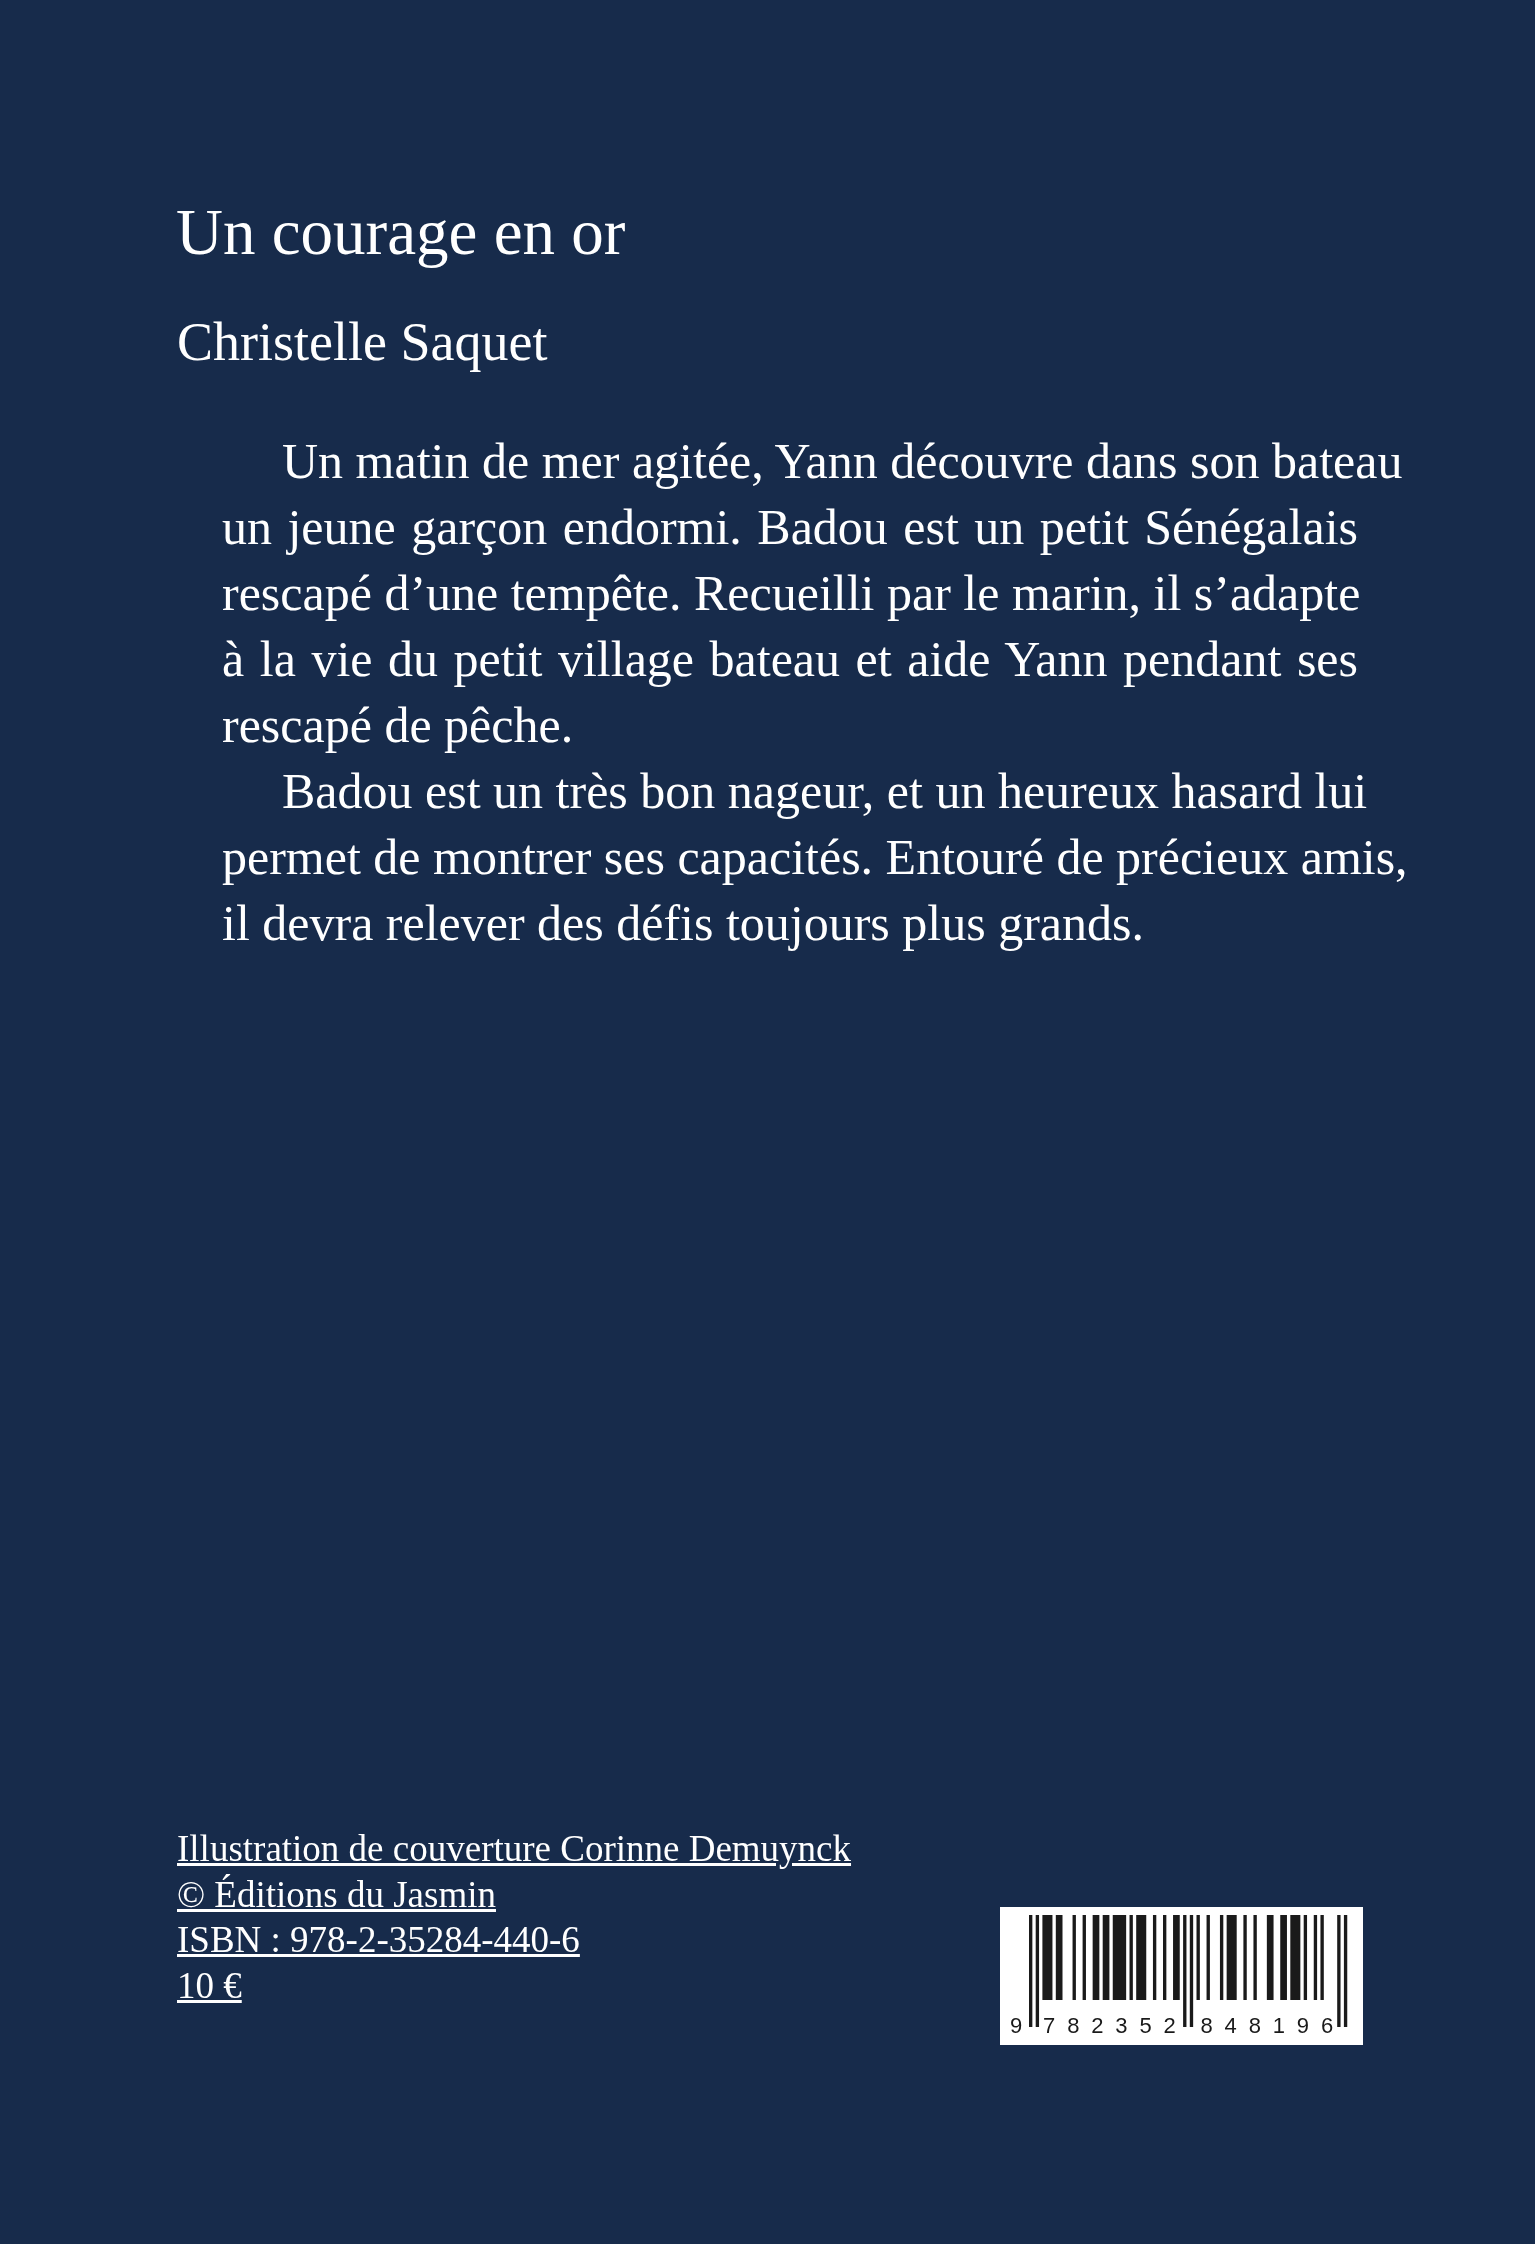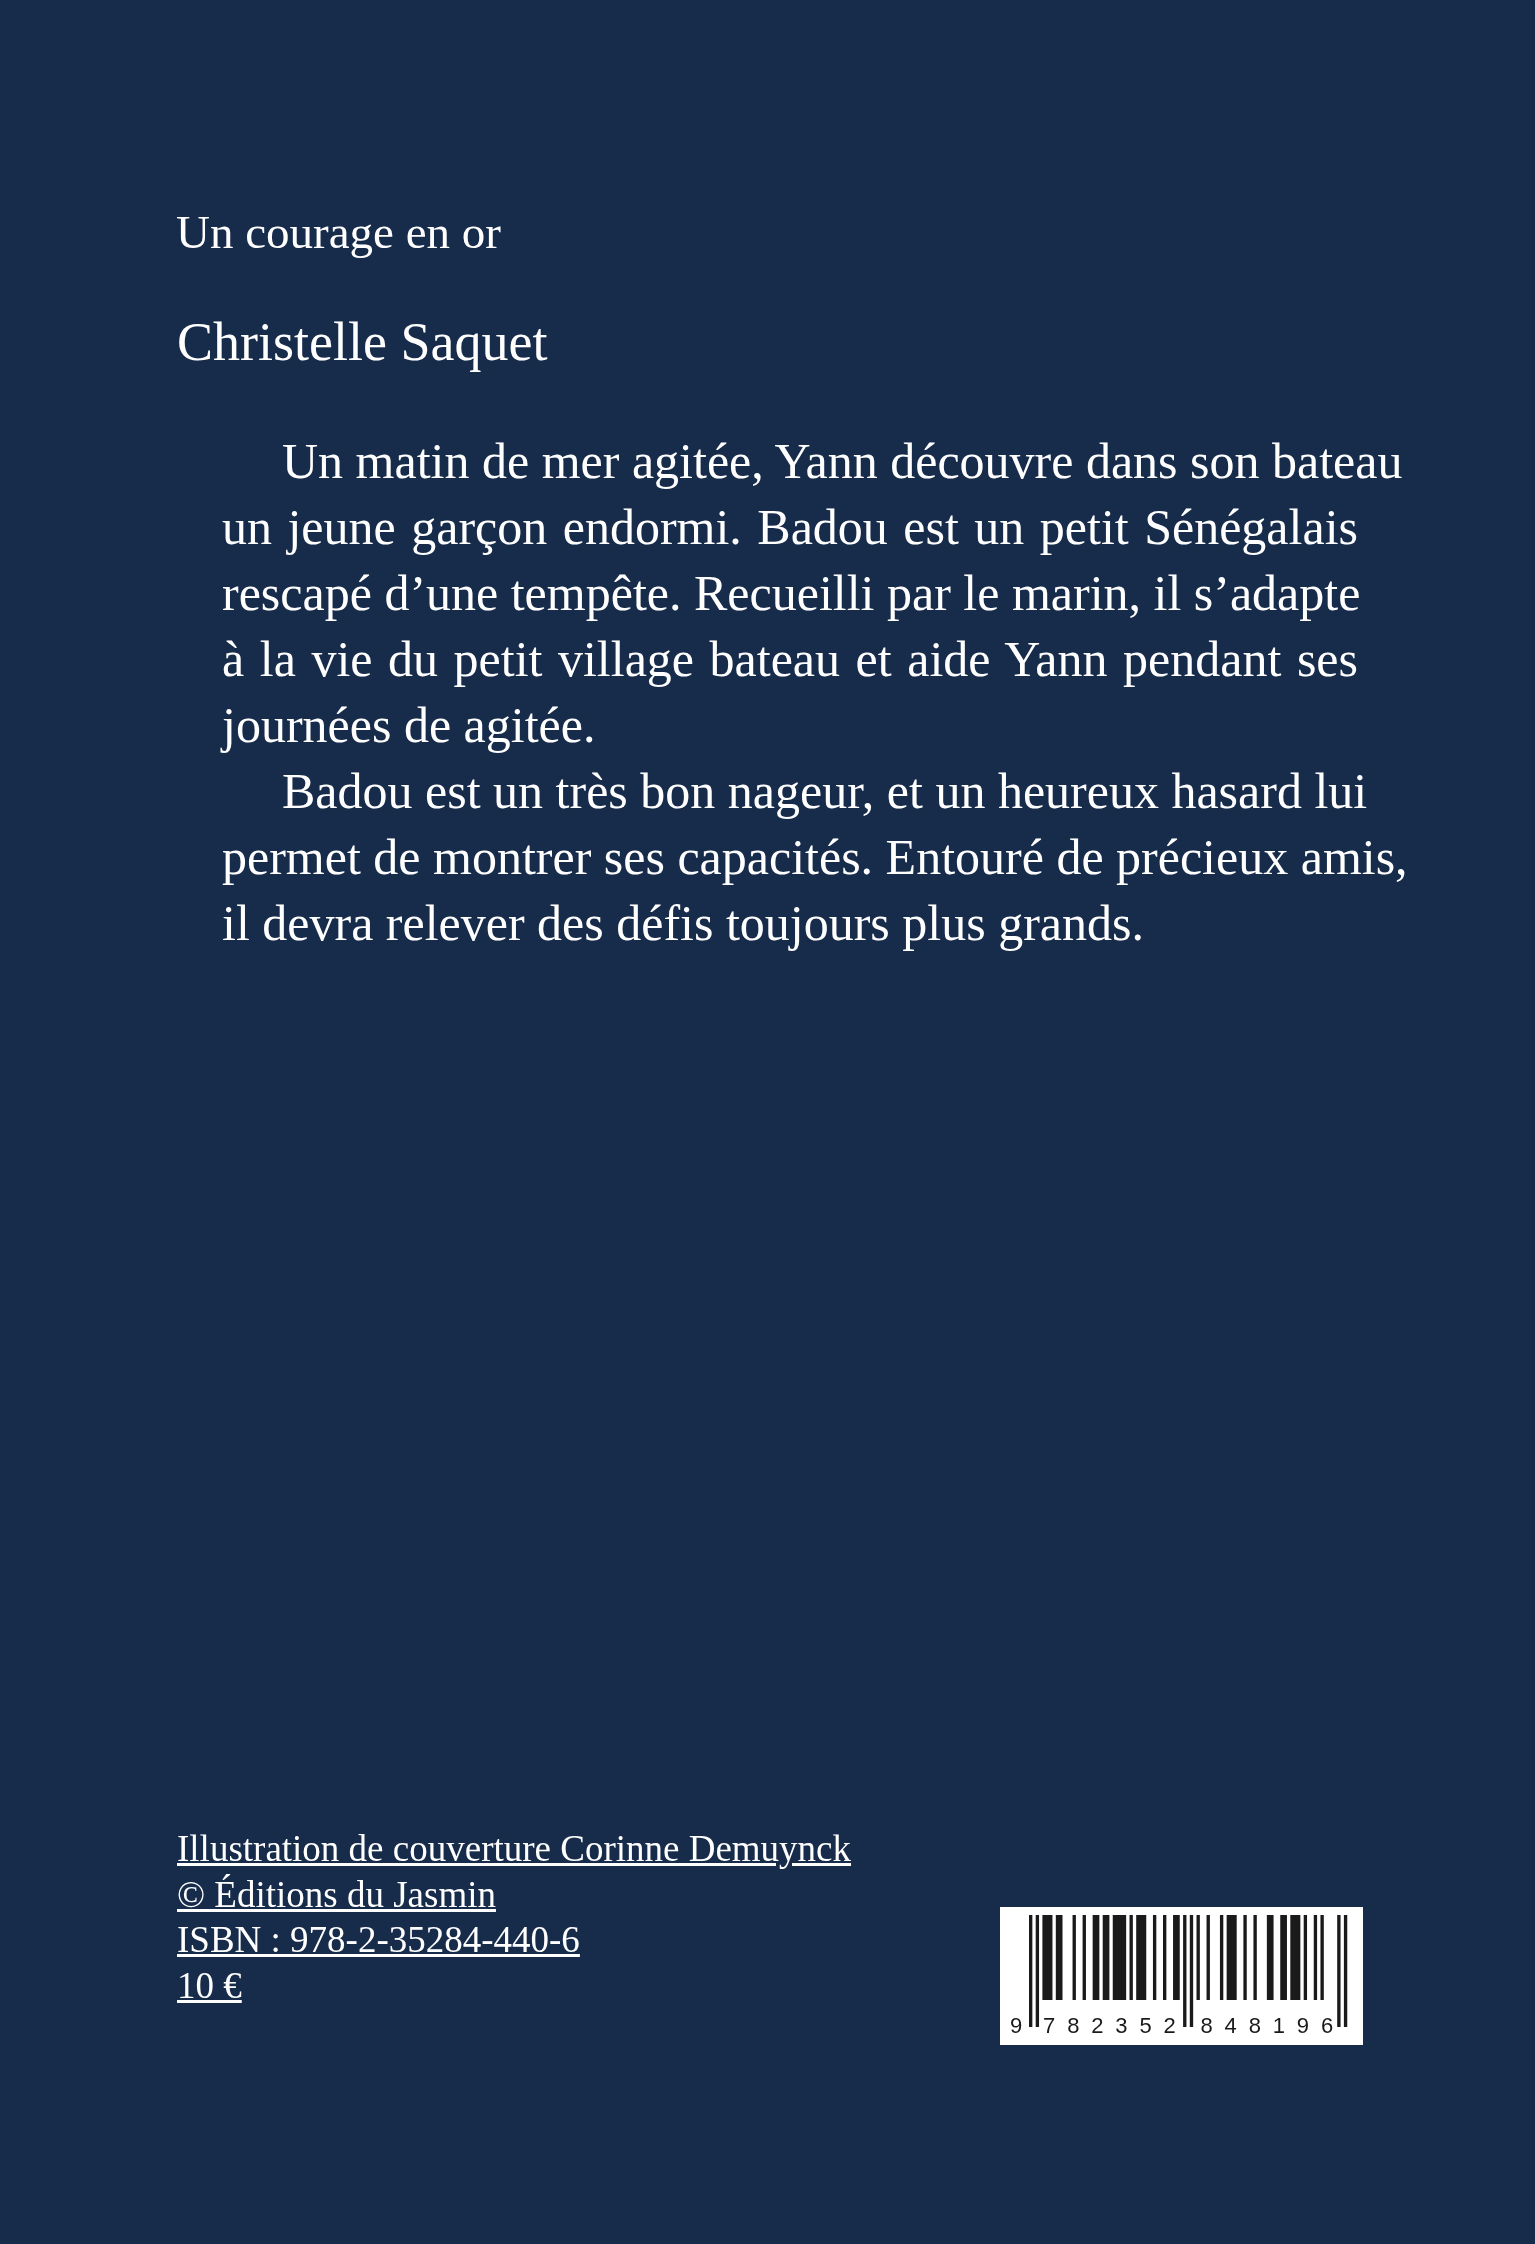--- a/index.html
+++ b/index.html
@@ -4,21 +4,21 @@
 <style>
   html, body { margin: 0; padding: 0; }
   body {
     width: 1535px; height: 2244px;
     background: #172b4b;
     position: relative; overflow: hidden;
     font-family: "Liberation Serif", "DejaVu Serif", serif;
     color: #ffffff;
   }
   .abs { position: absolute; white-space: nowrap; }
-  #title { left: 176px; top: 196px; font-size: 47px; line-height: 72px; }
+  #title { left: 176px; top: 196px; font-size: 65px; line-height: 72px; }
   #author { left: 177px; top: 314px; font-size: 54px; line-height: 56px; }
   #blurb { position: absolute; left: 178px; top: 428px; width: 1180px; }
   .line {
     display: block; font-size: 50px; line-height: 66px; height: 66px;
     text-align: justify; text-align-last: justify; white-space: nowrap;
     overflow: visible;
     margin-left: 44px;
   }
   .line.indent { padding-left: 60px; }
   .line.last { text-align-last: left; }
@@ -34,21 +34,21 @@
 <body>
 
 <div id="title" class="abs">Un courage en or</div>
 <div id="author" class="abs">Christelle Saquet</div>
 
 <div id="blurb">
   <span class="line indent">Un matin de mer agitée, Yann découvre dans son bateau</span>
   <span class="line">un jeune garçon endormi. Badou est un petit Sénégalais</span>
   <span class="line">rescapé d’une tempête. Recueilli par le marin, il s’adapte</span>
   <span class="line">à la vie du petit village bateau et aide Yann pendant ses</span>
-  <span class="line last">journées de agitée.</span>
+  <span class="line last">rescapé de pêche.</span>
   <span class="line indent">Badou est un très bon nageur, et un heureux hasard lui</span>
   <span class="line">permet de montrer ses capacités. Entouré de précieux amis,</span>
   <span class="line last">il devra relever des défis toujours plus grands.</span>
 </div>
 
 <div id="footer">
   <span class="fline">Illustration de couverture Corinne Demuynck</span>
   <span class="fline">© Éditions du Jasmin</span>
   <span class="fline">ISBN : 978-2-35284-440-6</span>
   <span class="fline">10 €</span>

